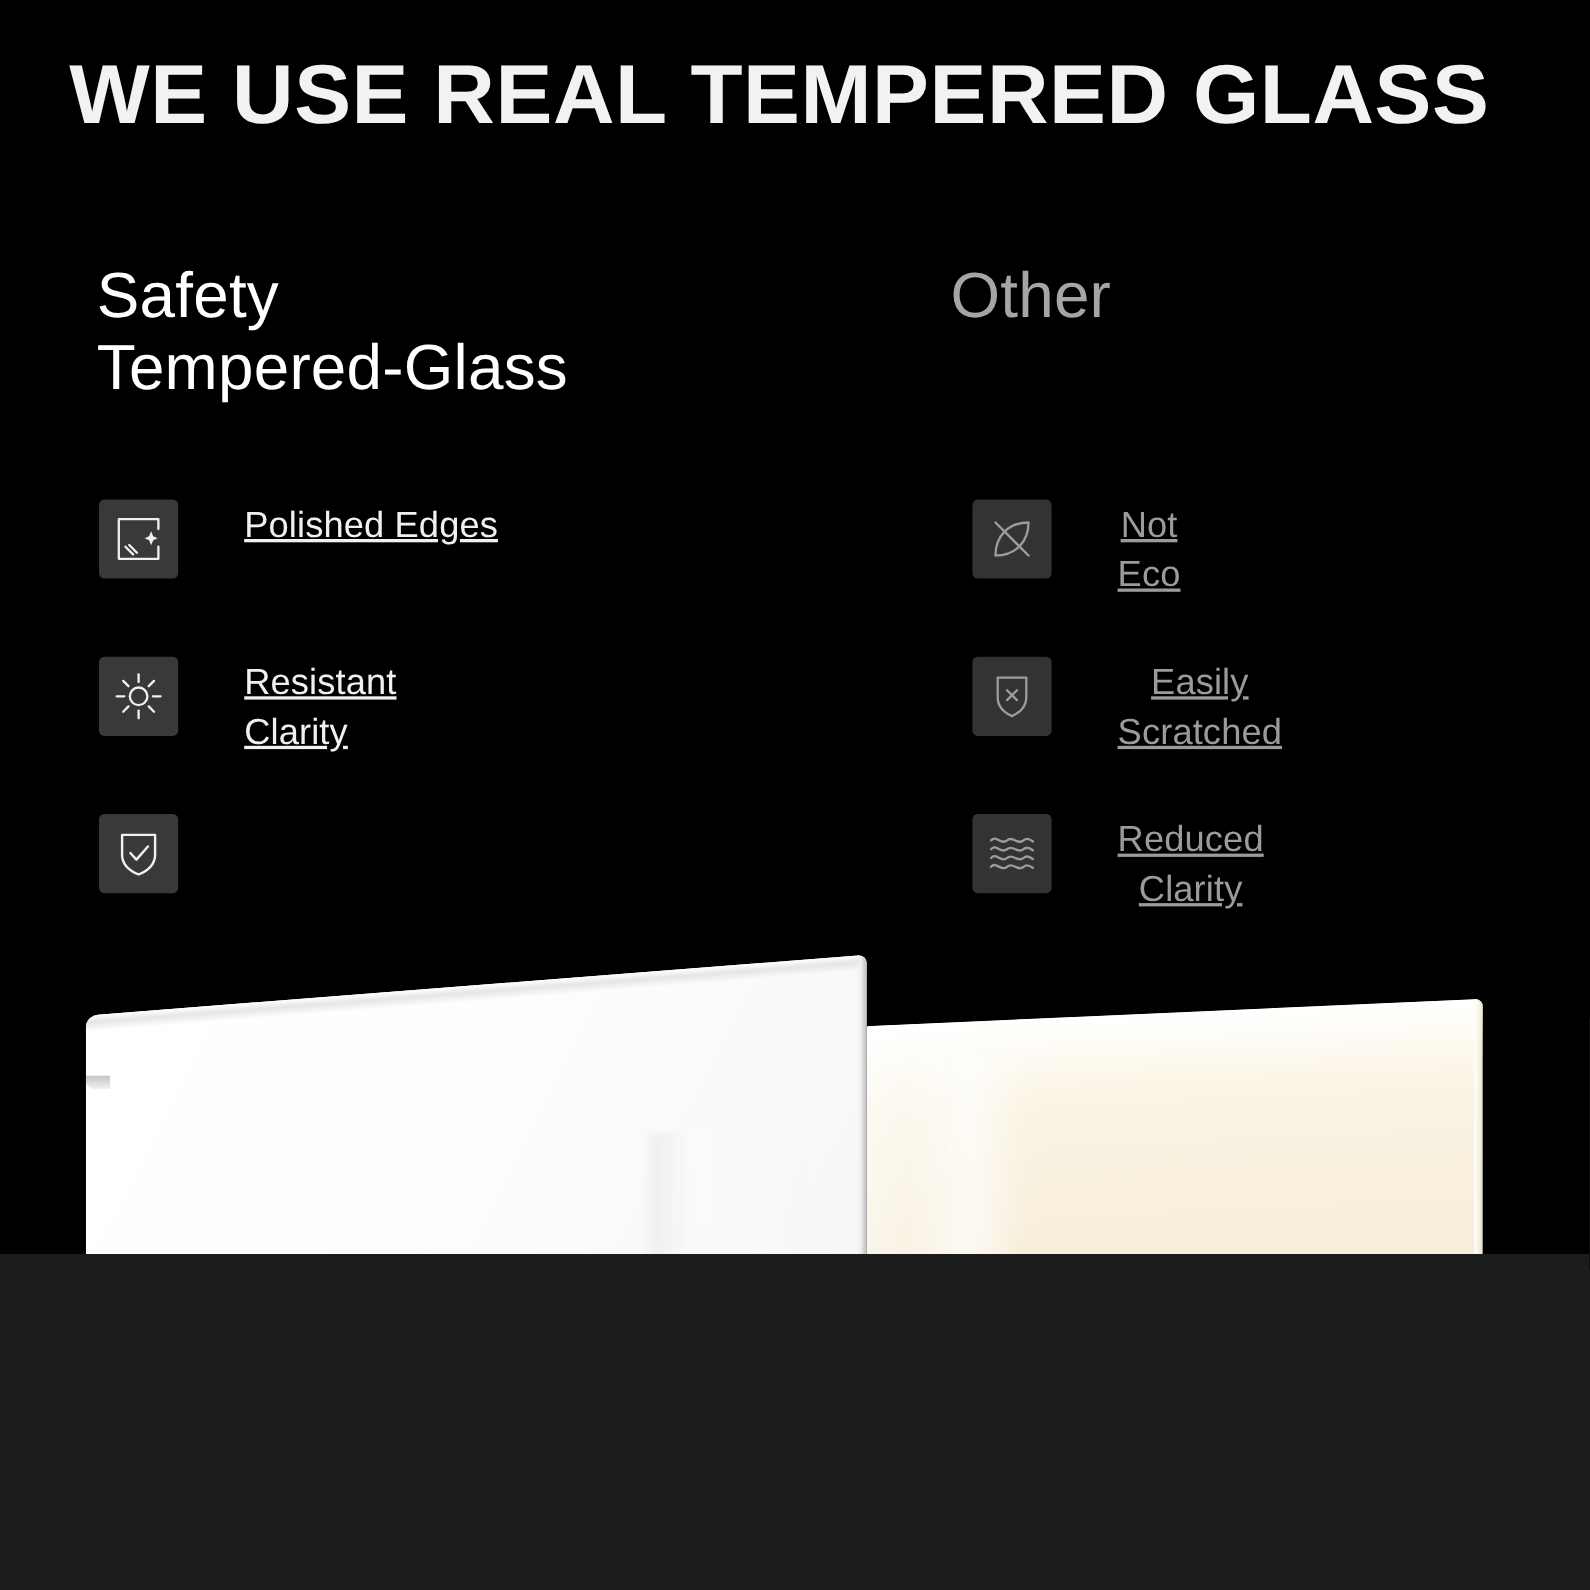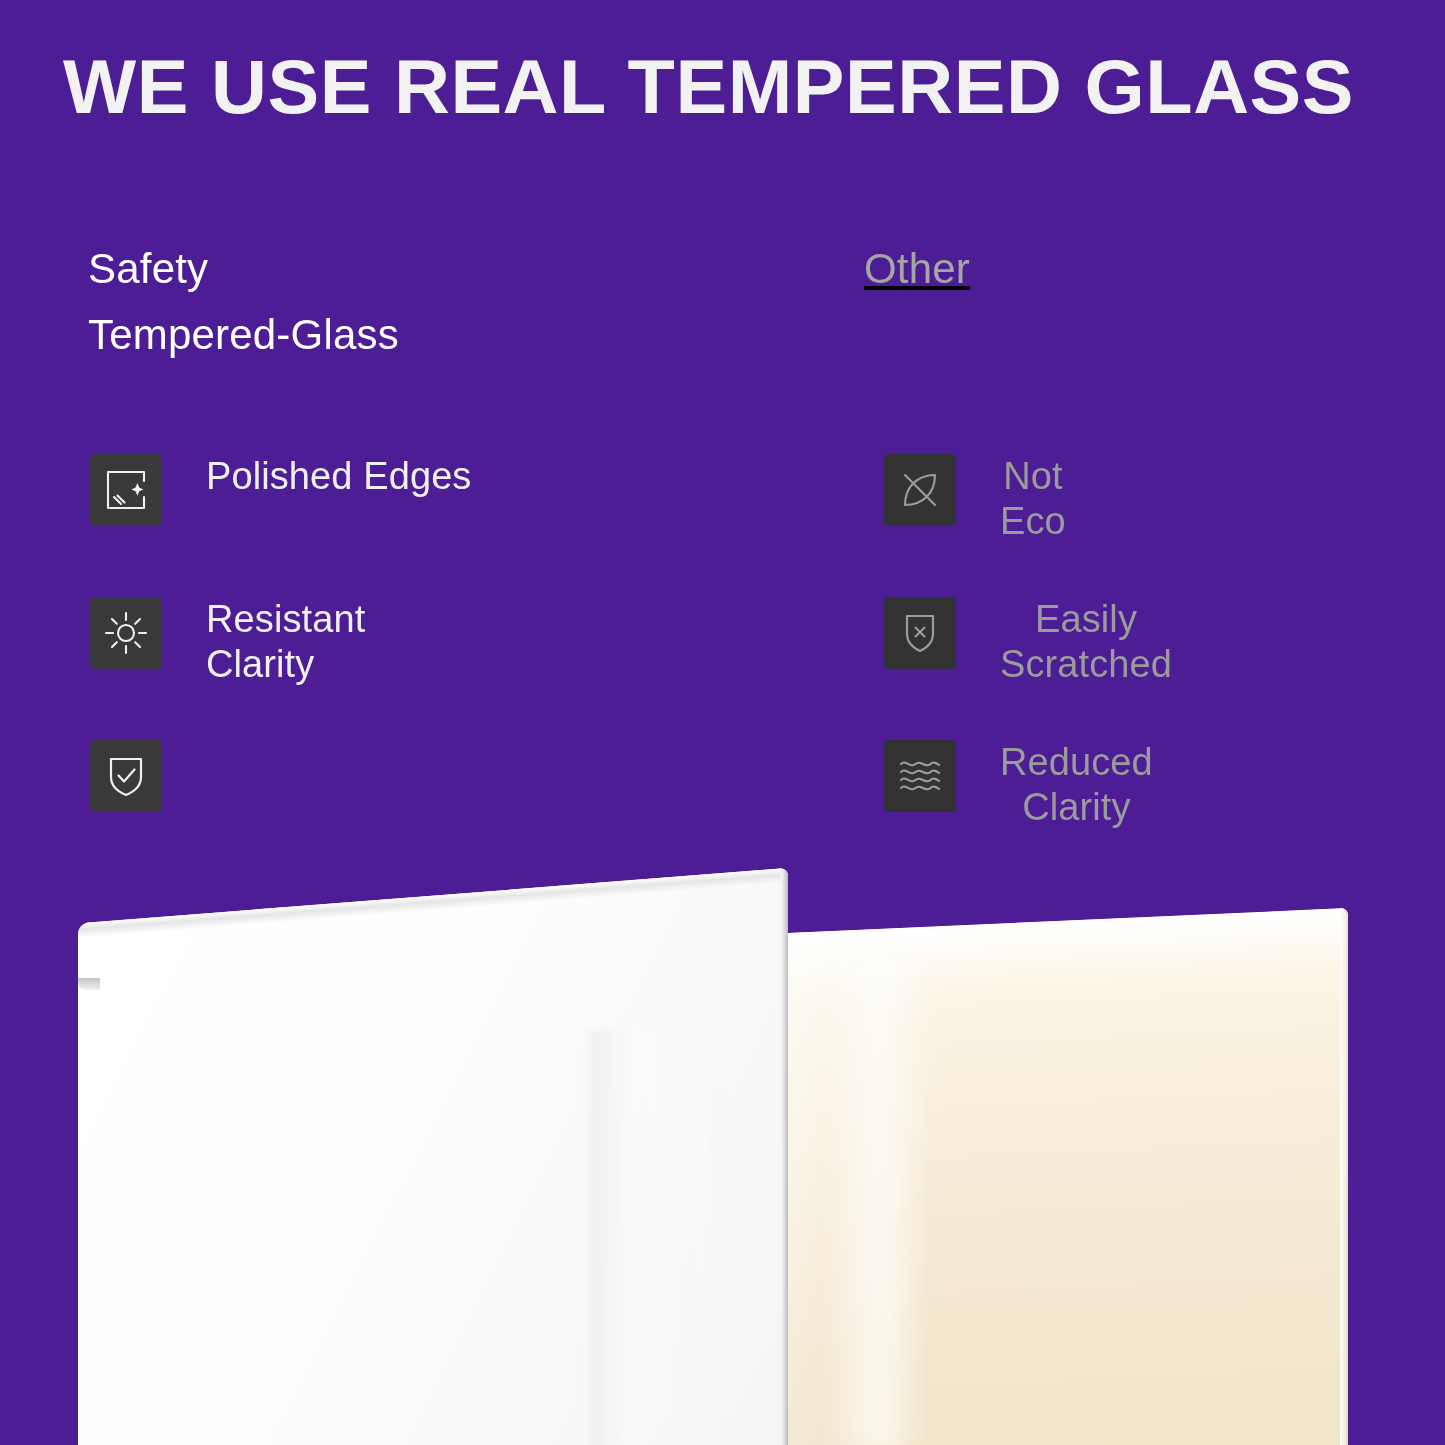--- a/index.html
+++ b/index.html
@@ -3,22 +3,22 @@
 <meta charset="utf-8">
 <style>
   html, body {
     margin: 0;
     padding: 0;
     background: #1c1c1c;
   }
   #root {
     position: relative;
     width: 1445px;
-    height: 1445px;
-    background: #4c1d95;
+    height: 1140px;
+    background: #000000;
     overflow: hidden;
     font-family: "Liberation Sans", sans-serif;
     -webkit-font-smoothing: antialiased;
   }
 
   
   .title {
     position: absolute;
     left: 63px;
     top: 40px;
@@ -37,21 +37,21 @@
   
   .col {
     position: absolute;
     top: 236px;
   }
   .col-left  { left: 88px;  width: 700px; }
   .col-right { left: 864px; width: 560px; text-decoration: underline; }
 
   .col-head {
     font-weight: 400;
-    font-size: 42px;
+    font-size: 58px;
     line-height: 66px;
     letter-spacing: 0.2px;
   }
   .col-left .col-head  { color: #ffffff; }
   .col-right .col-head { color: #a5a5a5; }
   .col-head .l2 { display: block; }
 
   
   .features {
     position: absolute;
@@ -73,26 +73,27 @@
     border-radius: 5px;
     display: flex;
     align-items: center;
     justify-content: center;
     margin-top: 2px;
   }
   .features.right .ficon { background: #333333; }
   .ficon svg { display: block; }
 
   .ftext {
-    margin-left: 44px;
+    margin-left: 60px;
     font-weight: 400;
-    font-size: 38px;
+    font-size: 33px;
     line-height: 45px;
     padding-top: 2px;
     letter-spacing: 0.1px;
+    text-decoration: underline;
   }
   .features.left  .ftext { color: #f0f0f0; }
   .features.right .ftext { color: #9b9b9b; }
   .ftext .l2 { display: block; }
 
   
   .panels {
     position: absolute;
     left: 0;
     top: 840px;

